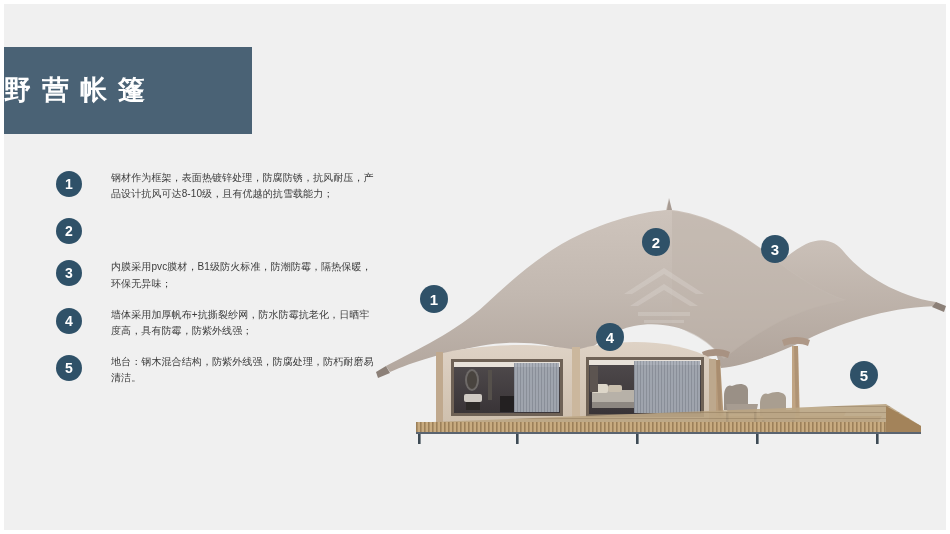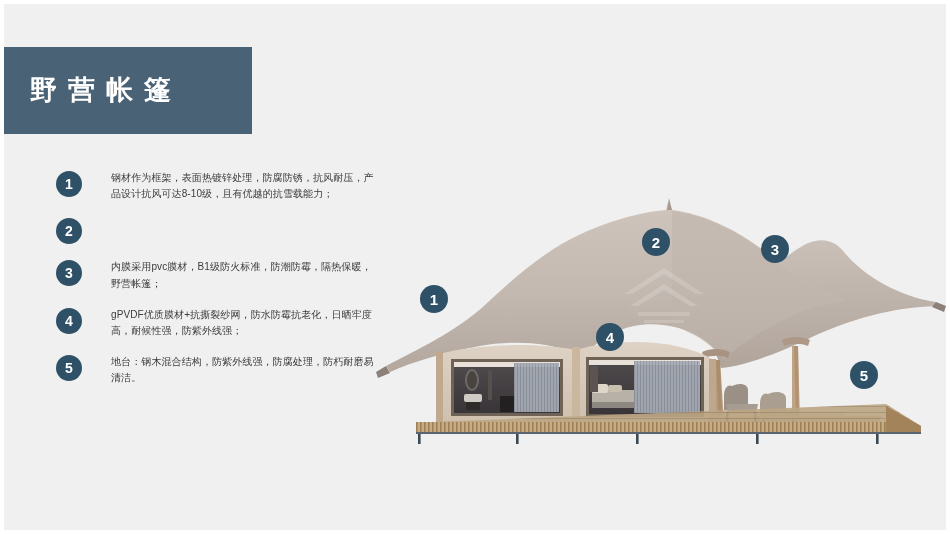--- a/index.html
+++ b/index.html
@@ -27,21 +27,20 @@
   
   #title-block {
     position: absolute;
     left: 0;
     top: 43px;
     width: 248px;
     height: 87px;
     background: #4a6275;
     display: flex;
     align-items: center;
-    padding-left: 26px;
   }
   #title-text {
     color: #ffffff;
     font-size: 27px;
     font-weight: bold;
     letter-spacing: 11px;
     line-height: 1;
     white-space: nowrap;
   }
 
@@ -129,26 +128,26 @@
       <div class="badge">1</div>
       <div class="feature-text">钢材作为框架，表面热镀锌处理，防腐防锈，抗风耐压，产品设计抗风可达8-10级，且有优越的抗雪载能力；</div>
     </div>
 
     <div class="feature-item">
       <div class="badge">2</div>
     </div>
 
     <div class="feature-item">
       <div class="badge">3</div>
-      <div class="feature-text">内膜采用pvc膜材，B1级防火标准，防潮防霉，隔热保暖，野营帐篷；</div>
+      <div class="feature-text">内膜采用pvc膜材，B1级防火标准，防潮防霉，隔热保暖，环保无异味；</div>
     </div>
 
     <div class="feature-item">
       <div class="badge">4</div>
-      <div class="feature-text">gPVDF优质膜材+抗撕裂纱网，防水防霉抗老化，日晒牢度高，耐候性强，防紫外线强；</div>
+      <div class="feature-text">墙体采用加厚帆布+抗撕裂纱网，防水防霉抗老化，日晒牢度高，具有防霉，防紫外线强；</div>
     </div>
 
     <div class="feature-item">
       <div class="badge">5</div>
       <div class="feature-text">地台：钢木混合结构，防紫外线强，防腐处理，防朽耐磨易清洁。</div>
     </div>
 
   </div>
 
   <div id="illustration">

